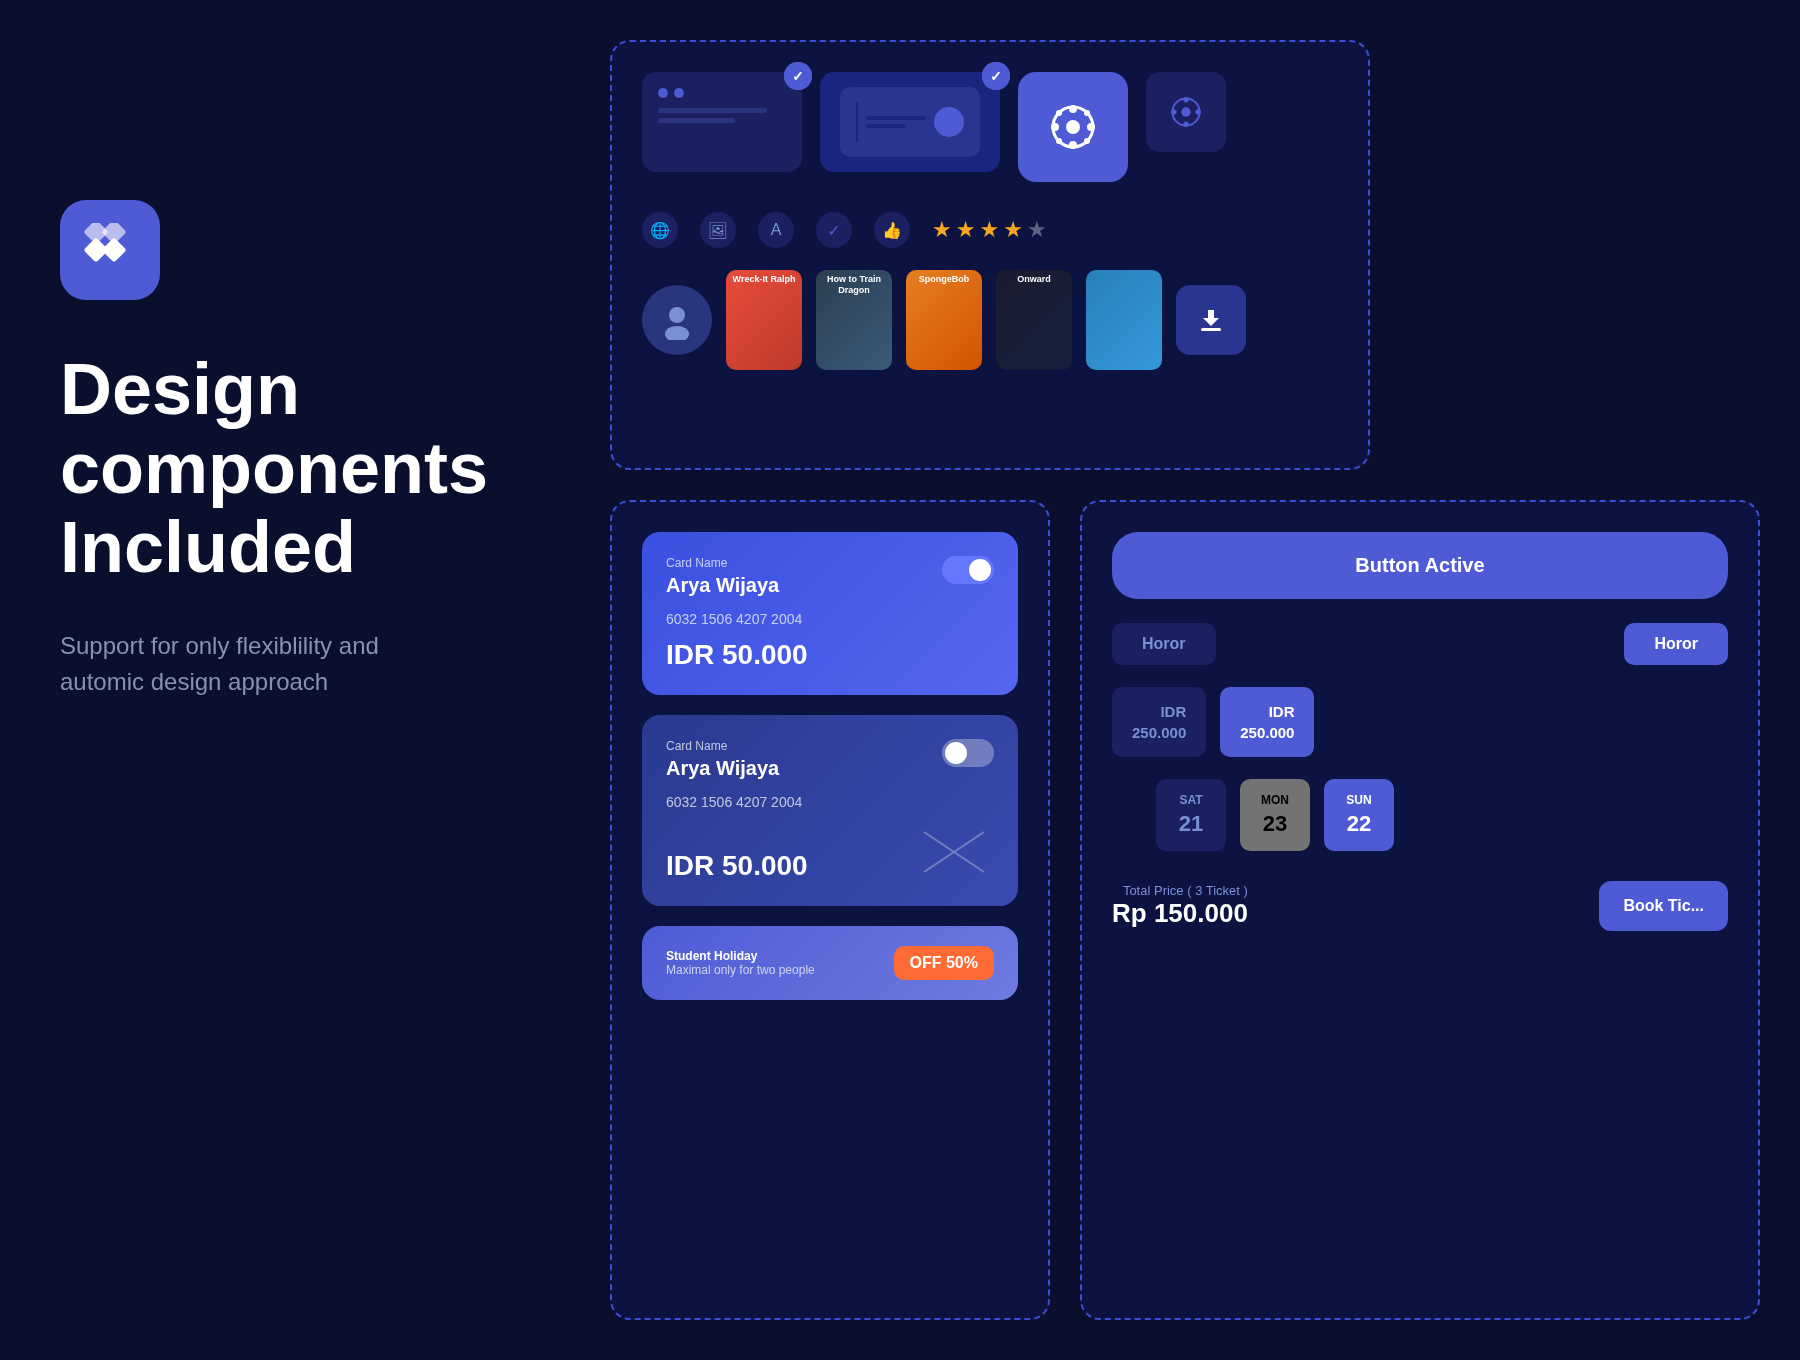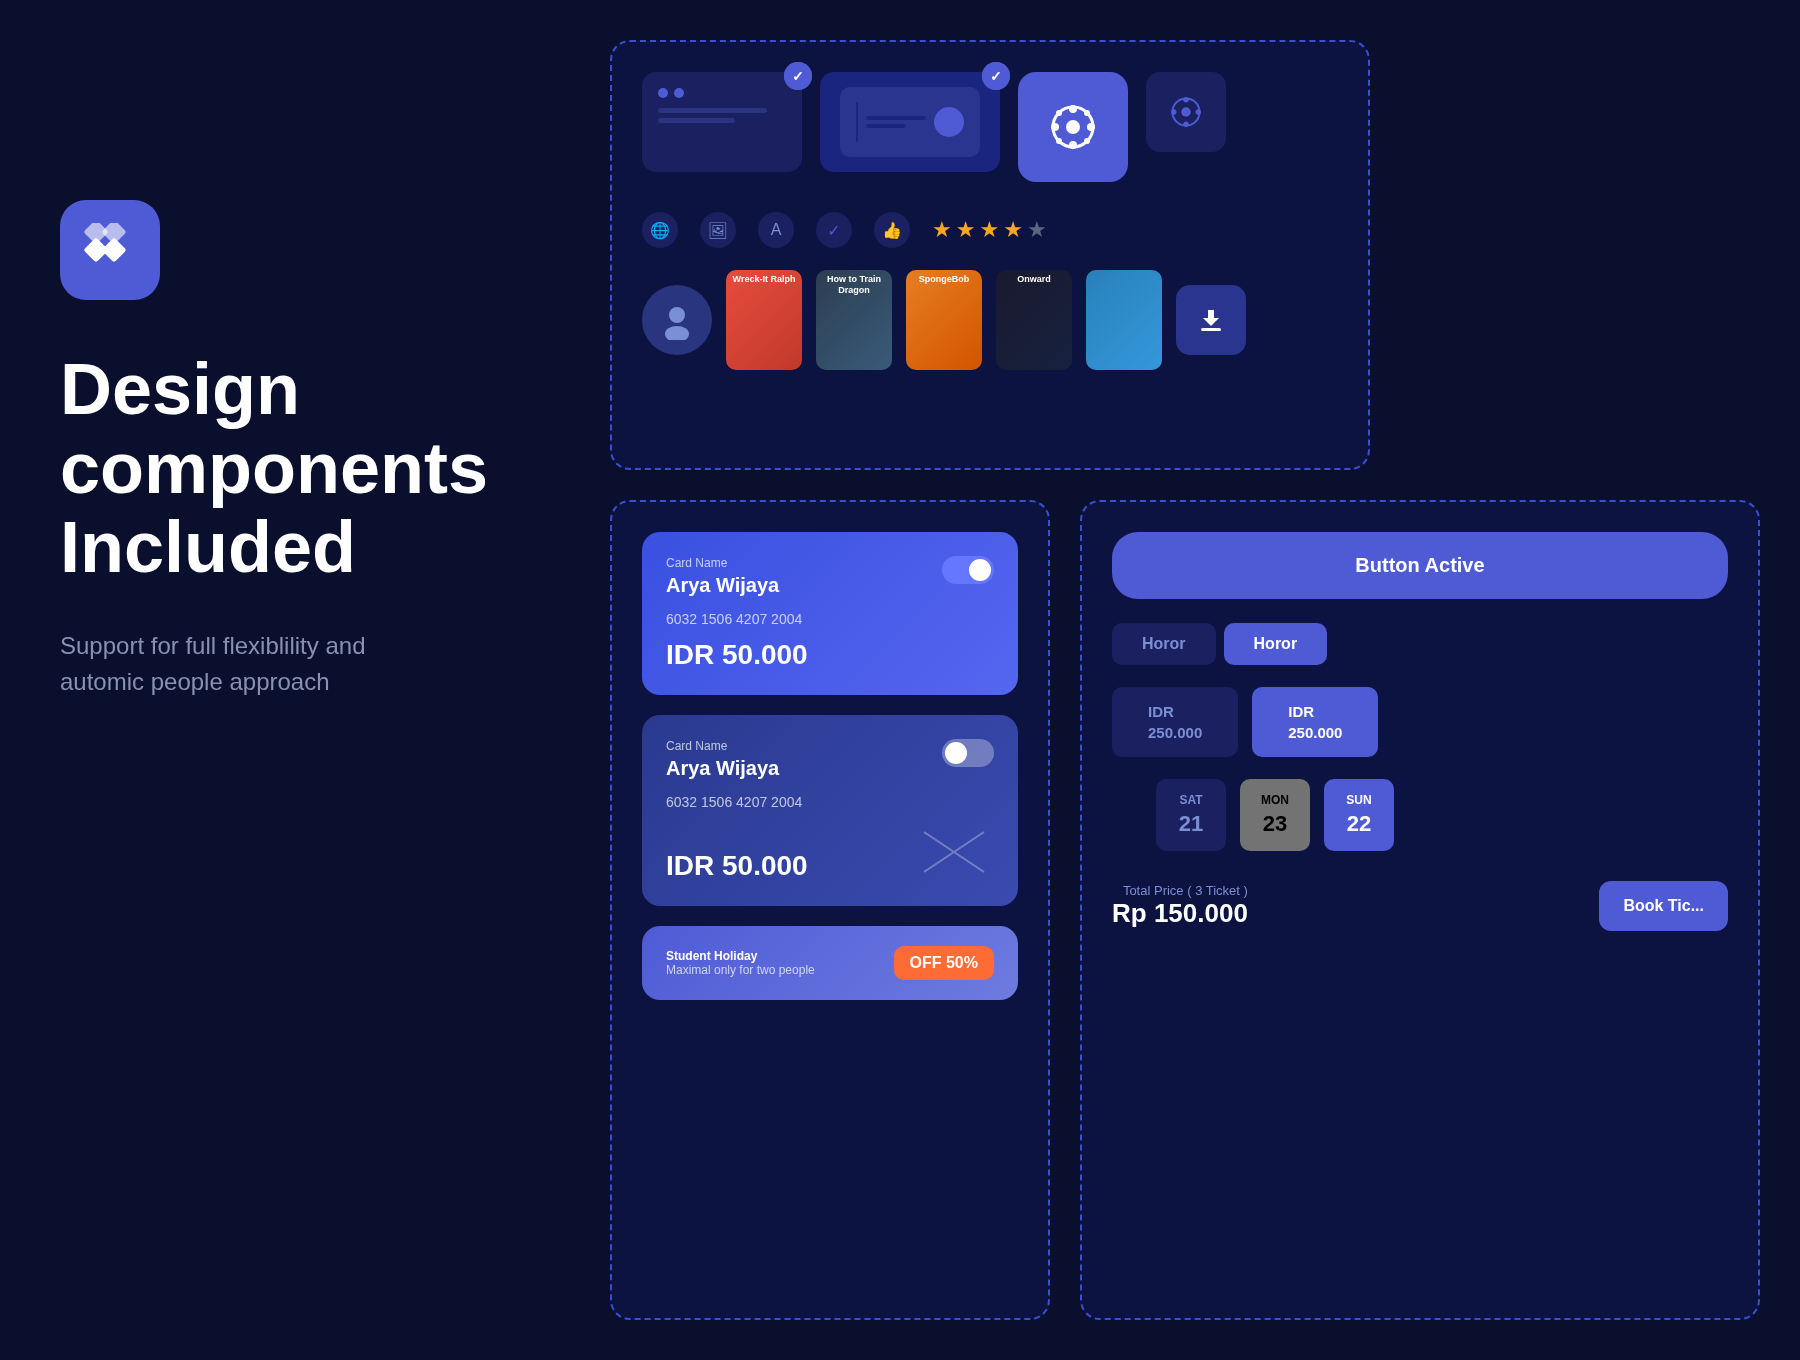--- a/index.html
+++ b/index.html
@@ -372,20 +372,21 @@
       cursor: pointer;
       margin-bottom: 24px;
       display: block;
       text-align: center;
     }
 
     .genre-row {
       display: flex;
       gap: 8px;
       margin-bottom: 22px;
+      justify-content: space-between;
     }
     .genre-chip {
       padding: 12px 30px;
       border-radius: 10px;
       font-size: 16px;
       font-weight: 600;
     }
     .genre-chip.inactive {
       background: #1a2060;
       color: #7b8fd4;
@@ -394,25 +395,25 @@
       background: #4f5bd5;
       color: white;
     }
 
     .price-row {
       display: flex;
       gap: 14px;
       margin-bottom: 22px;
     }
     .price-chip {
-      padding: 14px 36px;
+      padding: 14px 20px;
       border-radius: 10px;
       font-size: 15px;
       font-weight: 600;
-      text-align: left;
+      text-align: right;
     }
     .price-chip.inactive {
       background: #1a2060;
       color: #7b8fd4;
     }
     .price-chip.active {
       background: #4f5bd5;
       color: white;
     }
 
@@ -486,21 +487,21 @@
 <div class="left-panel">
   <div class="app-icon">
     <svg viewBox="0 0 54 54">
       <rect x="4" y="18" width="18" height="18" rx="3" transform="rotate(45 13 27)" fill="white"></rect>
       <rect x="22" y="18" width="18" height="18" rx="3" transform="rotate(45 31 27)" fill="white"></rect>
       <rect x="4" y="0" width="18" height="18" rx="3" transform="rotate(45 13 9)" fill="rgba(255,255,255,0.6)"></rect>
       <rect x="22" y="0" width="18" height="18" rx="3" transform="rotate(45 31 9)" fill="rgba(255,255,255,0.6)"></rect>
     </svg>
   </div>
   <div class="headline">Design components Included</div>
-  <div class="subtitle">Support for full flexiblility and automic people approach</div>
+  <div class="subtitle">Support for only flexiblility and automic design approach</div>
 </div>
 
 <div class="right-panel">
 
   <div class="showcase-box-top">
 
     <div class="cards-row">
 
       <div class="ui-card selected">
         <div class="card-dots">

